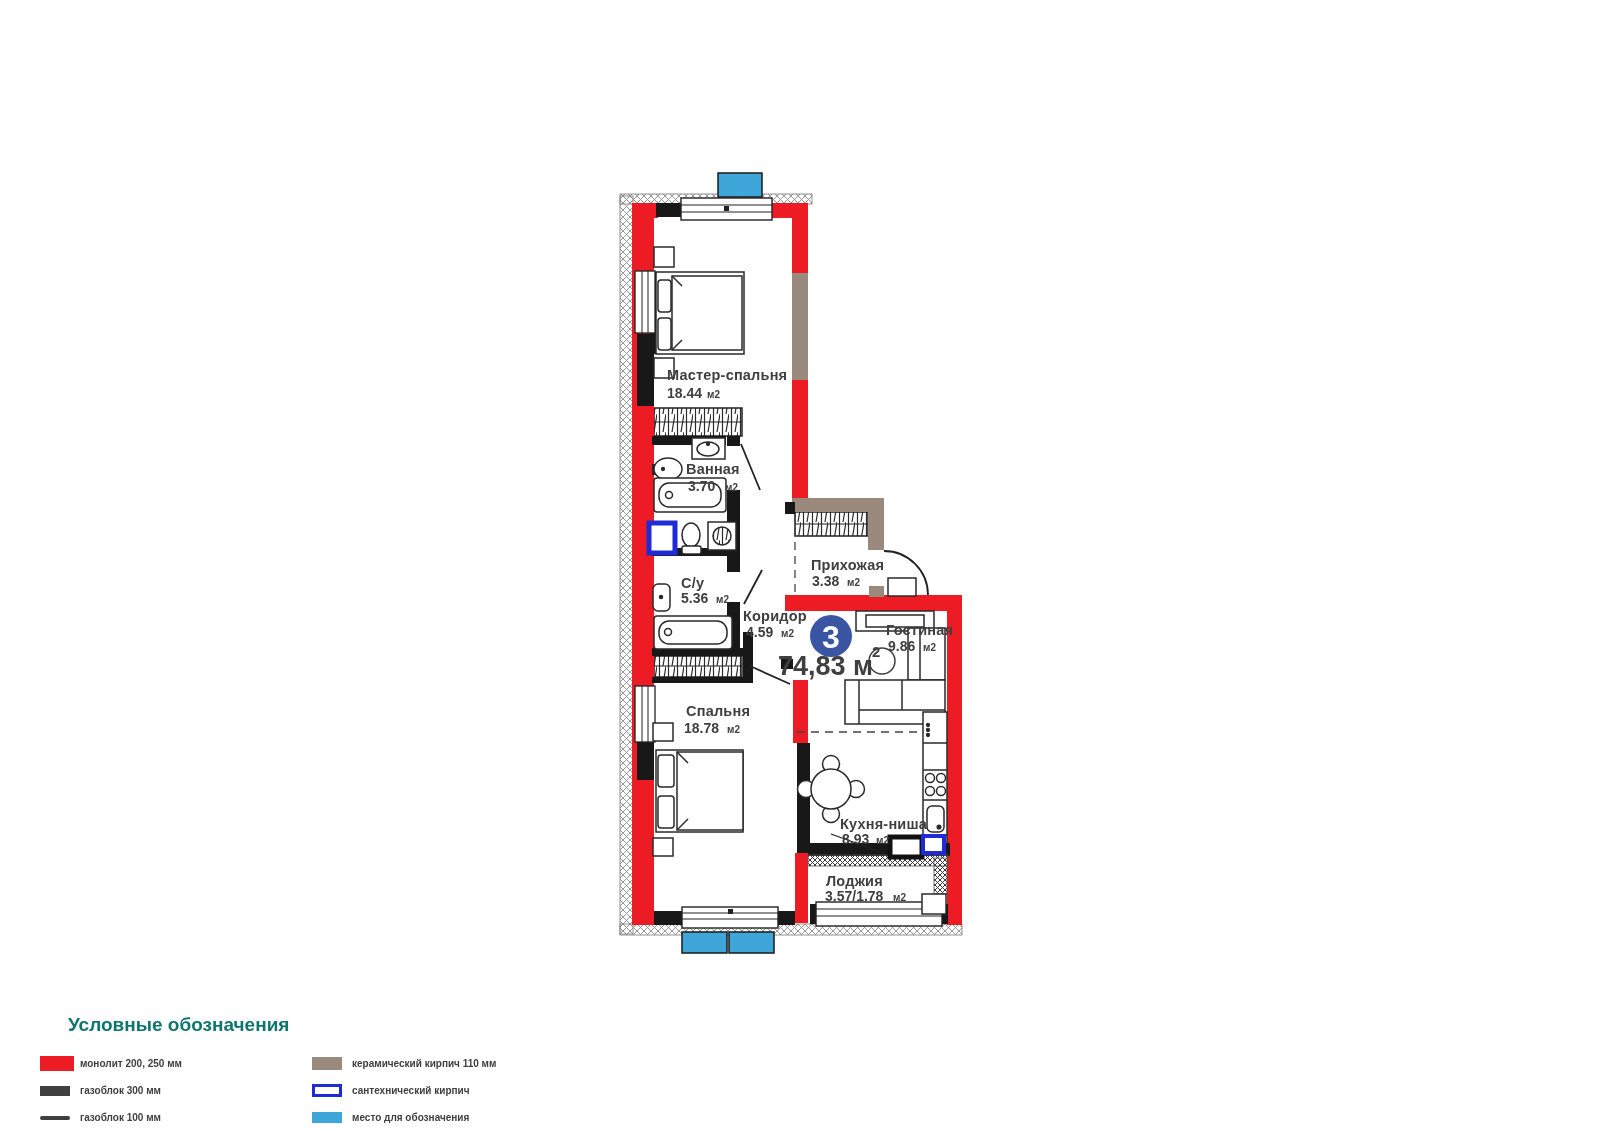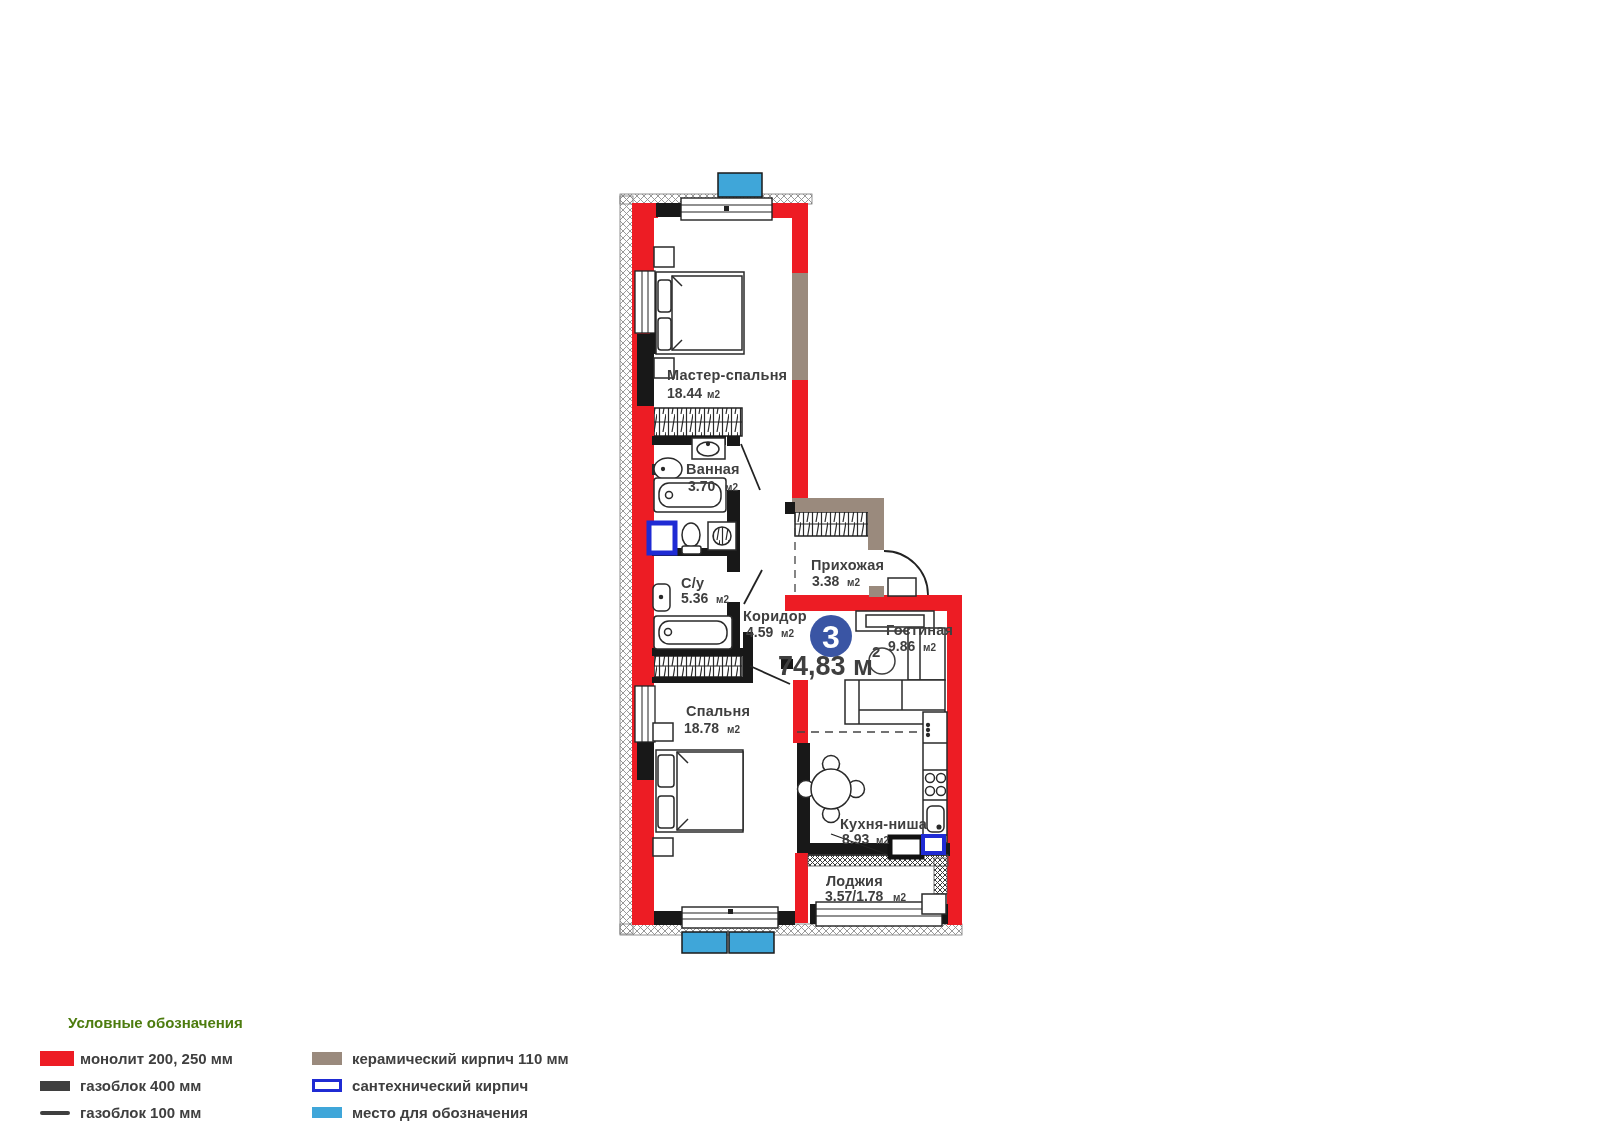--- a/index.html
+++ b/index.html
@@ -10,25 +10,25 @@
   
   .room-name{font:700 14.5px "Liberation Sans",sans-serif;fill:#3f3f3f;letter-spacing:.2px;}
   .room-area{font:700 14px "Liberation Sans",sans-serif;fill:#3f3f3f;}
   .room-unit{font:700 10px "Liberation Sans",sans-serif;fill:#3f3f3f;}
   .total-area{font:600 27px "Liberation Sans",sans-serif;fill:#3f3f3f;}
   .total-sup{font:600 15px "Liberation Sans",sans-serif;fill:#3f3f3f;}
   .unit-num{font:700 32px "Liberation Sans",sans-serif;fill:#ffffff;}
 
   
   .legend{position:absolute;left:40px;top:1014px;color:#3f3f3f;}
-  .legend-title{font-size:15px;font-weight:700;color:#4d7c0f;margin:0 0 14px 28px;}
+  .legend-title{font-size:19px;font-weight:700;color:#0f766e;margin:0 0 14px 28px;}
   .legend-grid{display:grid;grid-template-columns:272px auto;grid-template-rows:repeat(3,27px);
                grid-auto-flow:column;align-items:center;}
   .legend-item{display:flex;align-items:center;}
-  .legend-label{font-size:15px;font-weight:600;}
+  .legend-label{font-size:10px;font-weight:600;}
   .sw-box{width:40px;display:flex;align-items:center;flex:0 0 40px;}
   .sw{display:inline-block;}
   .sw-monolith{width:34px;height:15px;background:#ed1c24;}
   .sw-gas200{width:30px;height:10px;background:#3f3f3f;}
   .sw-gas100{width:30px;height:4px;background:#3f3f3f;border-radius:2px;}
   .sw-ceramic{width:30px;height:13px;background:#9a8a7d;}
   .sw-plumb{width:24px;height:7px;background:#fff;border:3px solid #1f2bd4;}
   .sw-ac{width:30px;height:11px;background:#3fa6d9;}
 </style>
 </head>
@@ -335,21 +335,21 @@
     <div class="legend-item">
       <span class="sw-box">
             <span class="sw sw-monolith"></span>
           </span>
       <span class="legend-label">монолит 200, 250 мм</span>
     </div>
     <div class="legend-item">
       <span class="sw-box">
             <span class="sw sw-gas200"></span>
           </span>
-      <span class="legend-label">газоблок 400 мм</span>
+      <span class="legend-label">газоблок 300 мм</span>
     </div>
     <div class="legend-item">
       <span class="sw-box">
             <span class="sw sw-gas100"></span>
           </span>
       <span class="legend-label">газоблок 100 мм</span>
     </div>
     <div class="legend-item">
       <span class="sw-box">
             <span class="sw sw-ceramic"></span>

